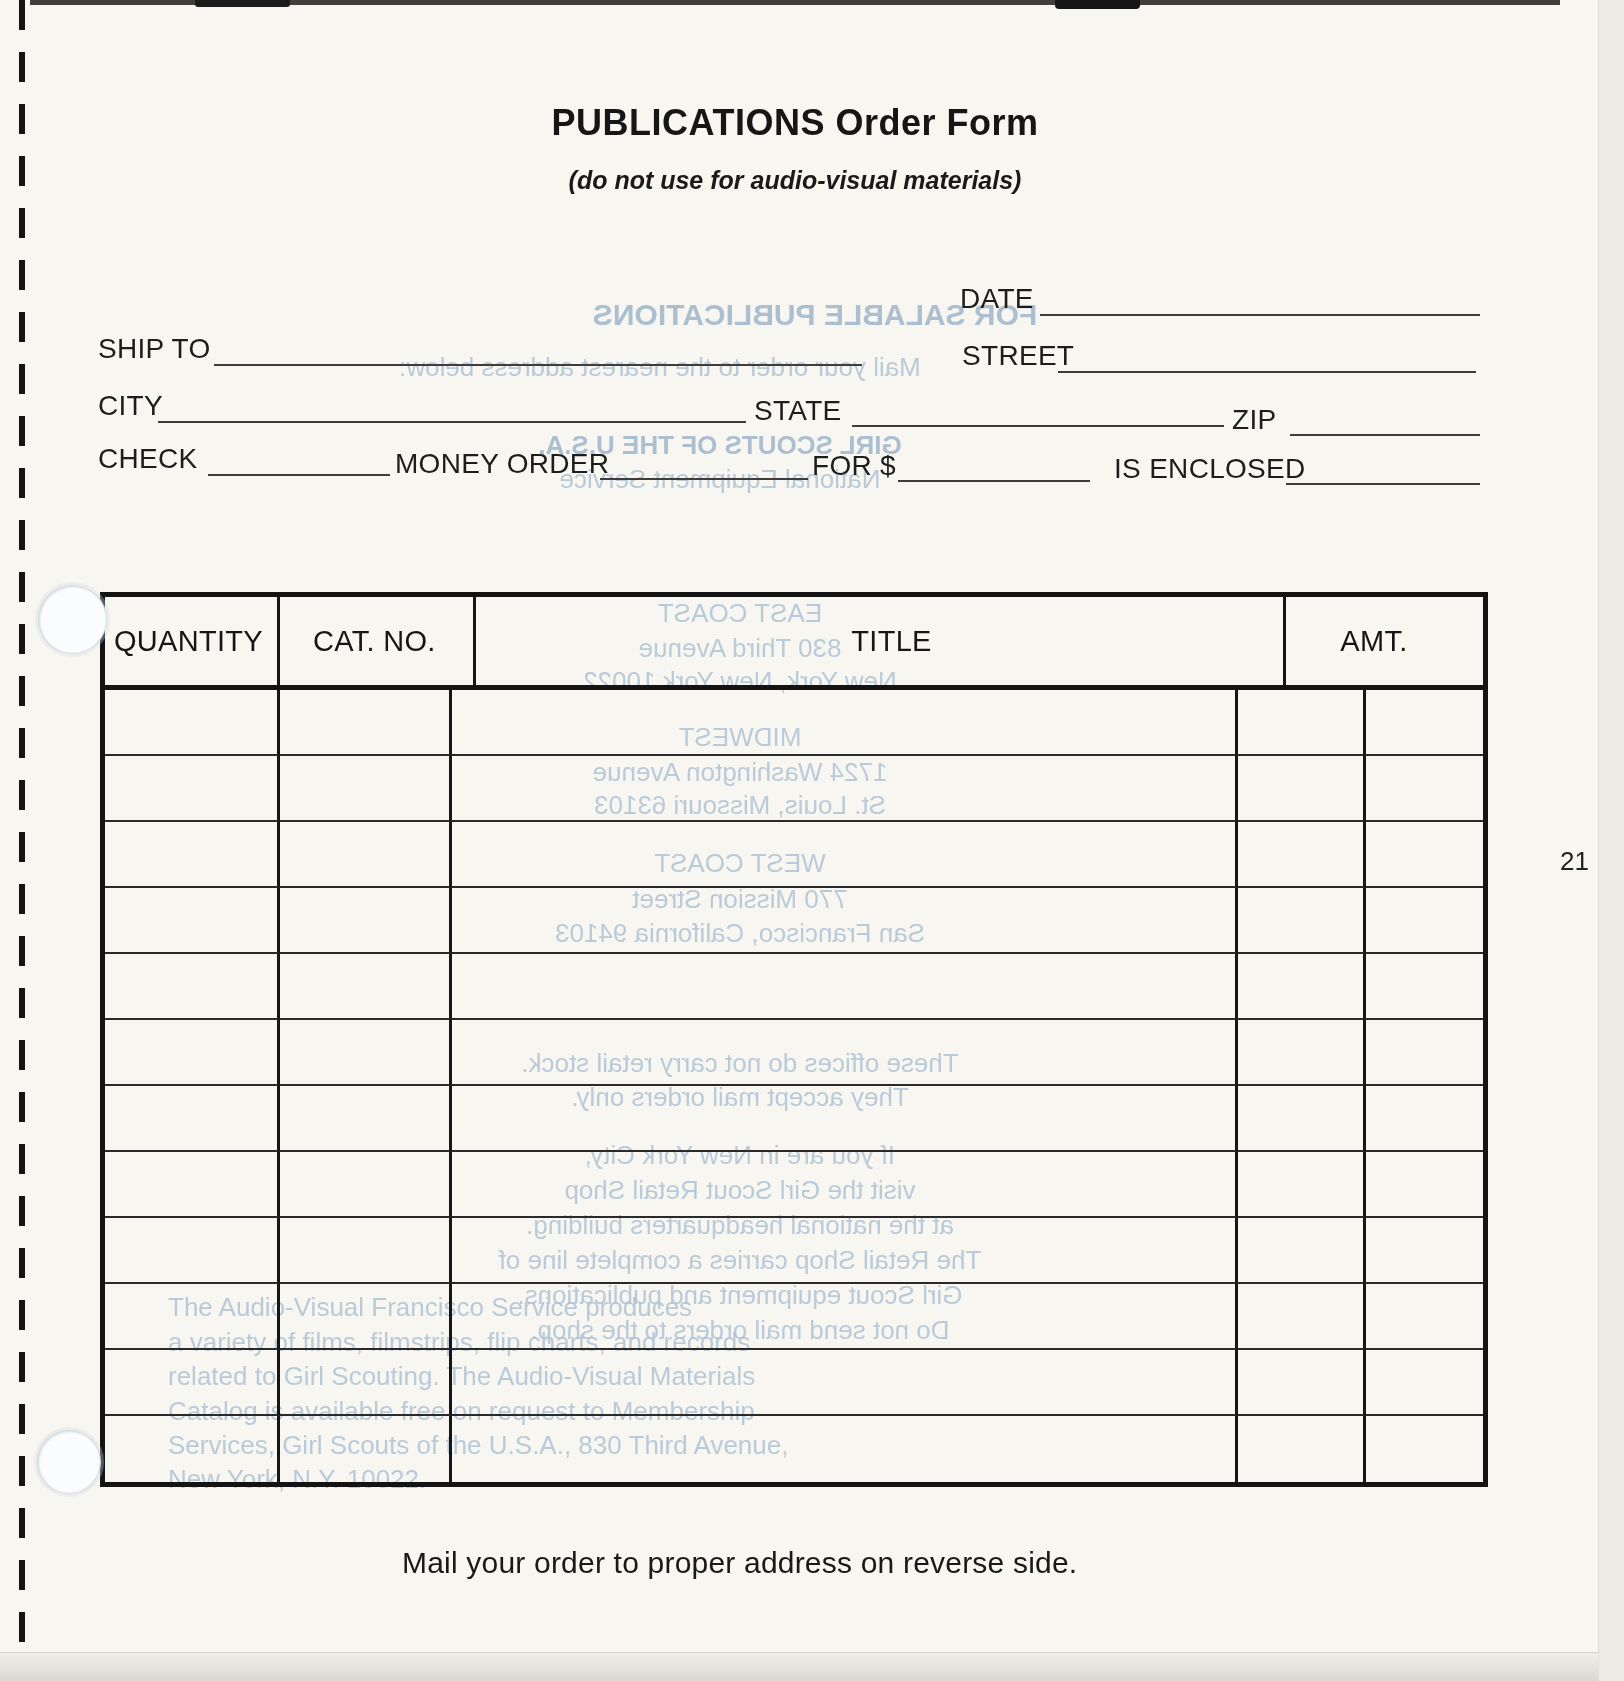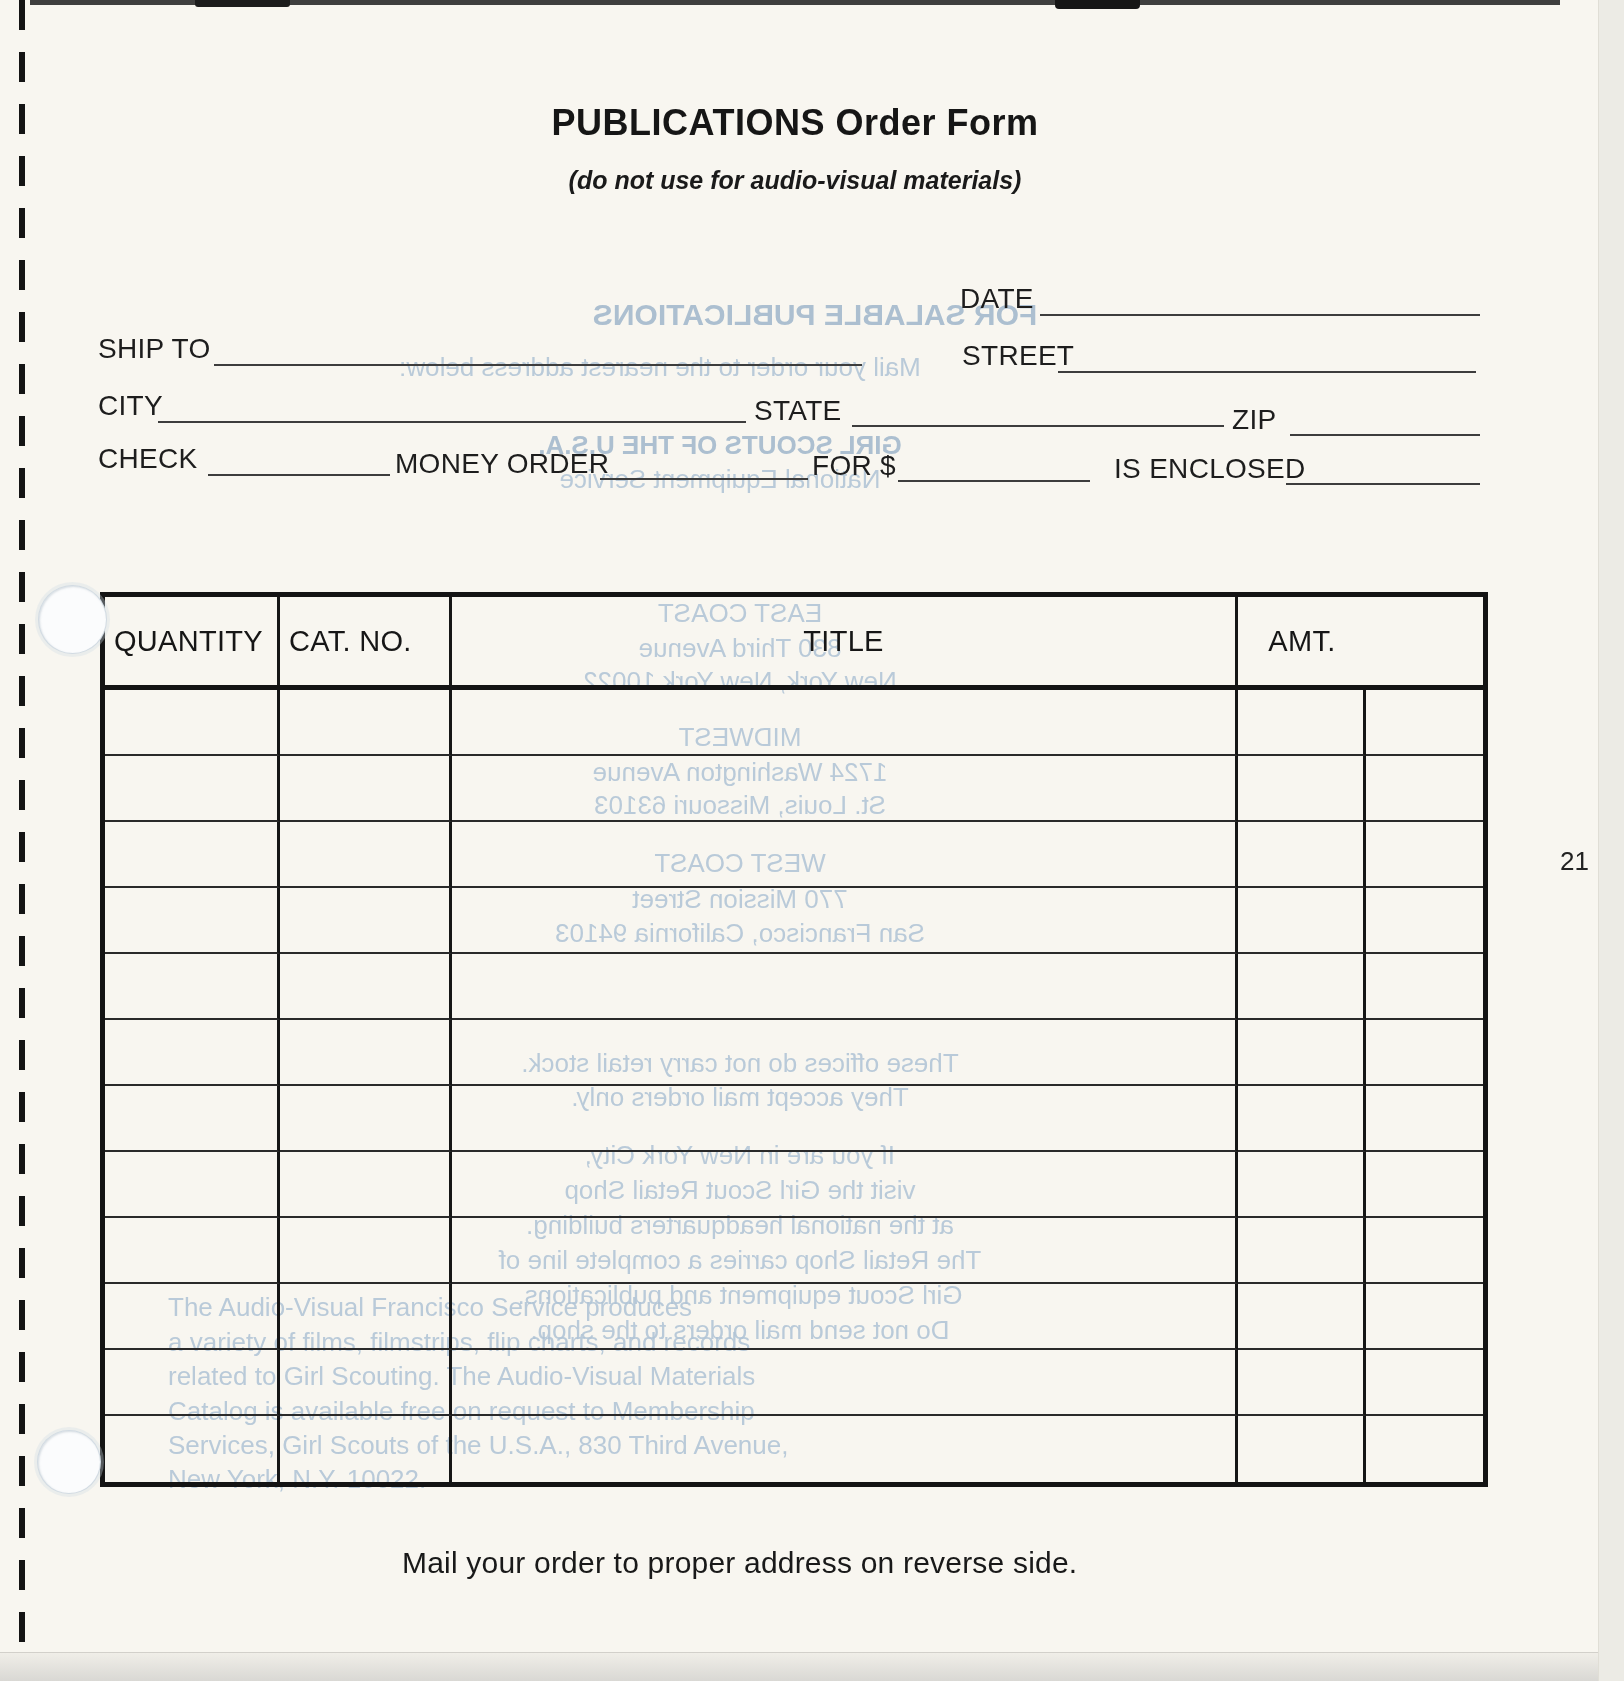--- a/index.html
+++ b/index.html
@@ -30,21 +30,21 @@
   .title{left:300px;top:102px;width:990px;text-align:center;font-size:36px;font-weight:bold;letter-spacing:.5px;color:#161616;}
   .subtitle{left:300px;top:166px;width:990px;text-align:center;font-size:25px;font-weight:bold;font-style:italic;color:#1a1a1a;}
   .flabel{font-size:28px;letter-spacing:.3px;color:#1d1d1d;white-space:nowrap;}
   .fline{position:absolute;z-index:2;border-bottom:2px solid #3d3d3d;height:0;}
   .footer{left:402px;top:1546px;width:700px;font-size:30px;color:#191919;letter-spacing:.2px;}
   .pagenum{left:1560px;top:846px;font-size:26px;color:#222;}
   
   .otable{position:absolute;left:100px;top:592px;width:1388px;height:895px;
     border:5px solid #141414;box-sizing:border-box;display:flex;flex-direction:column;z-index:2;background:transparent;}
   .tgrid{display:grid;grid-template-columns:175px 172px 786px 128px 1fr;}
-  .thead{height:88px;border-bottom:5px solid #141414;flex:0 0 auto;}
+  .thead{height:88px;border-bottom:5px solid #141414;flex:0 0 auto;gap:24px;}
   .thcell{display:flex;align-items:center;font-size:29px;color:#161616;letter-spacing:.3px;box-sizing:border-box;}
   .thcell.v{border-right:3px solid #161616;}
   .thcell.left{justify-content:flex-start;padding-left:9px;}
   .thcell.center{justify-content:center;}
   .tbody{flex:1 1 auto;grid-template-rows:repeat(12,1fr);}
   .tcell{box-sizing:border-box;border-bottom:2px solid #2a2a2a;}
   .tcell.c0,.tcell.c1,.tcell.c2,.tcell.c3{border-right:3px solid #161616;}
   .tcell.lastrow{border-bottom:none;}
   
   #bleed{position:absolute;left:0;top:0;width:1624px;height:1681px;z-index:1;pointer-events:none;}

